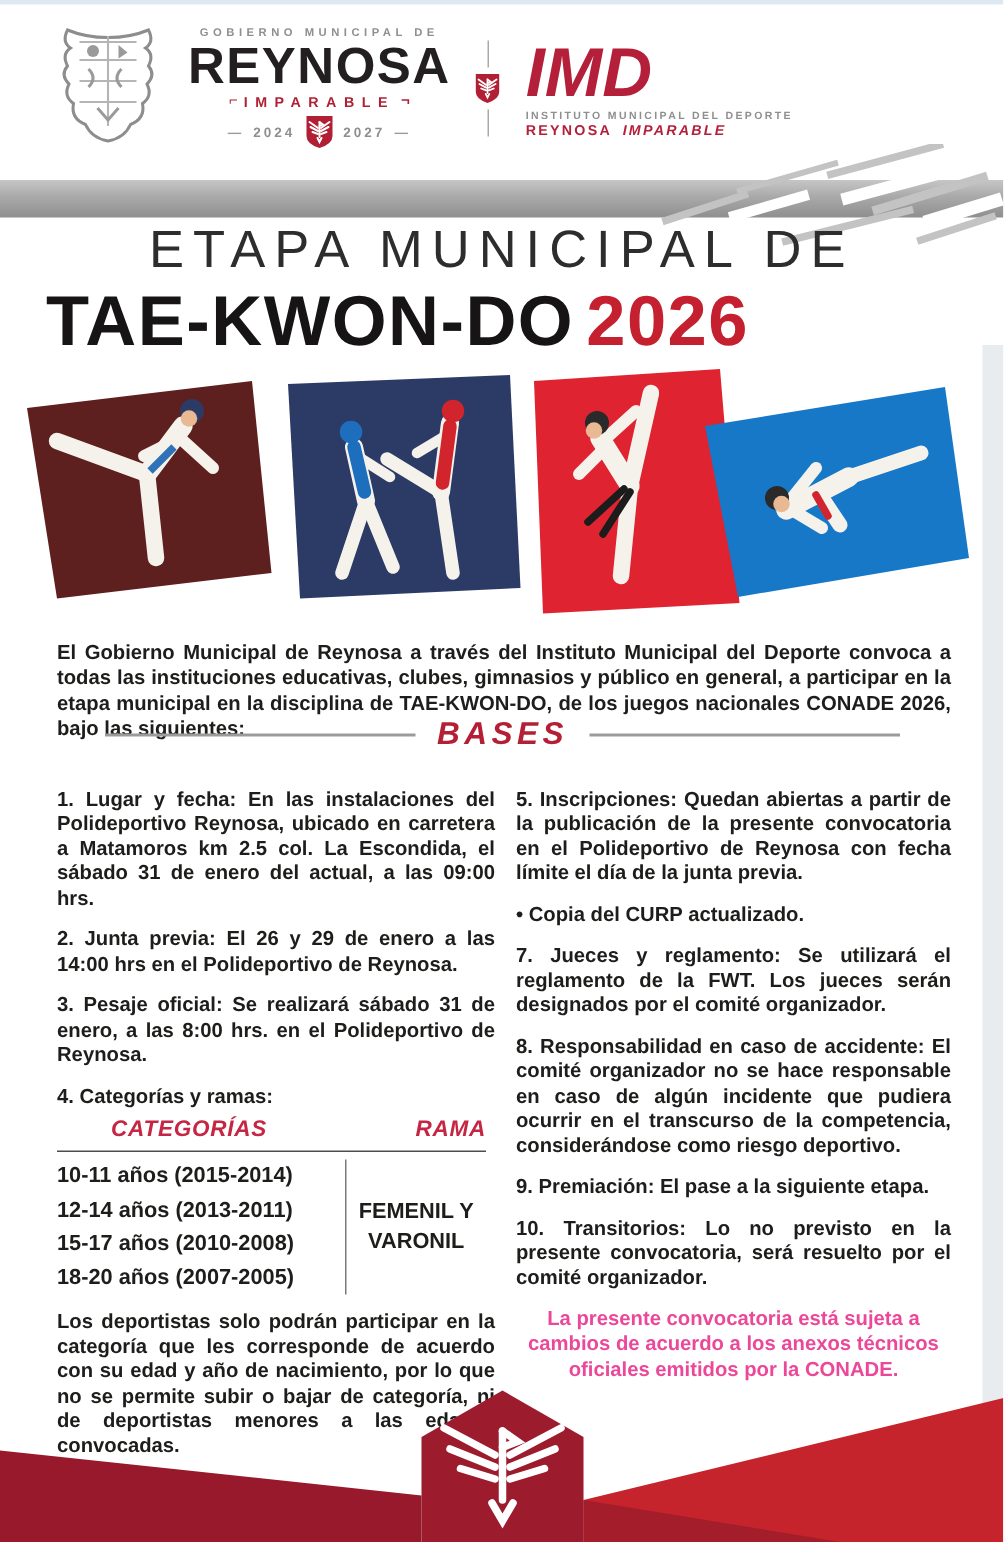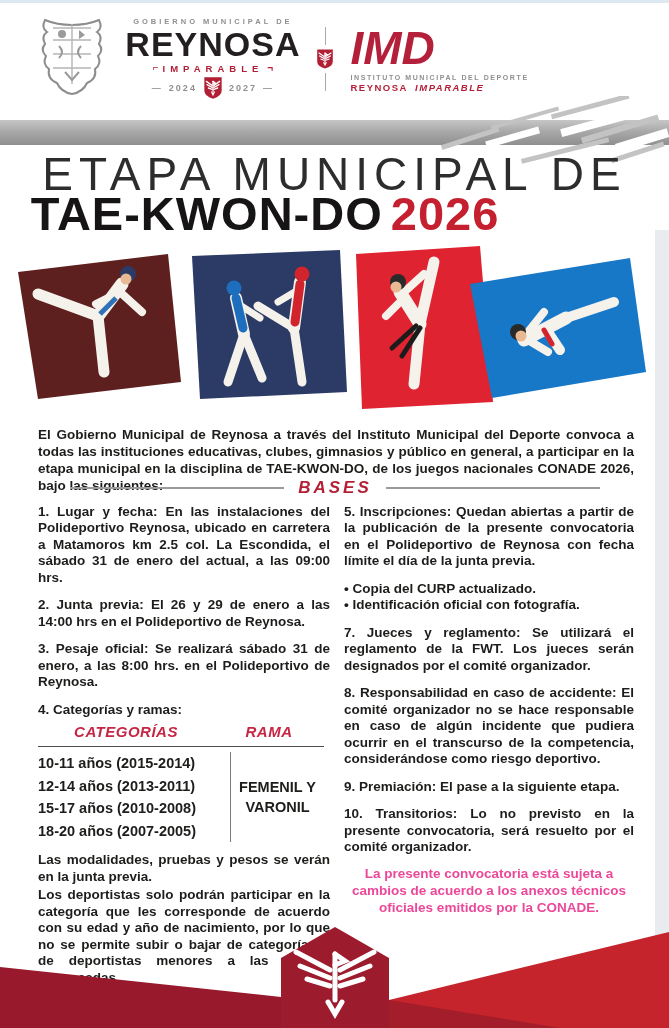--- a/index.html
+++ b/index.html
@@ -27,54 +27,54 @@
   .imd-city{font-weight:900;}
   .imd-tag{font-weight:900;font-style:italic;margin-left:3px;}
 
   
   .gray-band{position:absolute;top:120px;left:0;width:669px;height:25px;
              background:linear-gradient(180deg,#c6c6c6 0%,#a9a9a9 45%,#8f8f8f 100%);}
   .grunge{position:absolute;top:96px;left:430px;width:239px;height:78px;pointer-events:none;}
 
   
   .title1{position:absolute;top:147px;left:0;width:669px;text-align:center;
-          font-size:46px;font-weight:400;letter-spacing:6px;color:#2d2d2d;}
+          font-size:35px;font-weight:400;letter-spacing:6px;color:#2d2d2d;}
   .title2{position:absolute;top:186px;left:0;width:530px;text-align:center;
           font-size:47px;font-weight:900;letter-spacing:1px;color:#161414;}
   .title2 .yr{color:#c5202f;margin-left:8px;}
 
   
   .illos{position:absolute;top:232px;left:0;}
   .edge-strip{position:absolute;top:230px;left:655px;width:14px;height:706px;background:#e8ecef;}
 
   
   .intro{position:absolute;top:412px;left:38px;width:596px;font-size:13.5px;line-height:1.28;
          font-weight:600;text-align:justify;color:#1d1d1b;}
   .b{font-weight:800;}
 
   
   .bases-div{position:absolute;top:478px;left:70px;width:530px;display:flex;align-items:center;gap:14px;}
   .bases-line{flex:1;height:2px;background:#9b9b9b;}
-  .bases-word{font-size:17px;font-weight:900;font-style:italic;letter-spacing:3px;color:#b51f35;}
-
-  
-  .col{position:absolute;top:504px;font-size:13.5px;line-height:1.22;text-align:justify;font-weight:600;}
+  .bases-word{font-size:21px;font-weight:900;font-style:italic;letter-spacing:3px;color:#b51f35;}
+
+  
+  .col{position:absolute;top:525px;font-size:13.5px;line-height:1.22;text-align:justify;font-weight:600;}
   .col-left{left:38px;width:292px;}
   .col-right{left:344px;width:290px;}
   .item{margin:0 0 11px 0;}
   .lbl{font-weight:800;}
   .bullets{margin:0 0 11px 0;padding:0;list-style:none;}
   .bullets li{margin:0;}
   .bullets li::before{content:"\2022  ";font-weight:800;}
 
   
   .cat-table{width:286px;margin:4px 0 10px 0;}
   .cat-head{display:flex;}
   .cat-head .h1{width:176px;text-align:center;font-size:15px;font-weight:900;font-style:italic;color:#c52643;letter-spacing:0.5px;padding-bottom:5px;}
-  .cat-head .h2{flex:1;text-align:center;font-size:15px;font-weight:900;font-style:italic;color:#c52643;letter-spacing:0.5px;padding-bottom:5px;}
+  .cat-head .h2{flex:1;text-align:right;font-size:15px;font-weight:900;font-style:italic;color:#c52643;letter-spacing:0.5px;padding-bottom:5px;}
   .cat-rule{height:1px;background:#4d4d4d;margin-bottom:5px;}
   .cat-body{display:flex;}
   .cat-rows{width:176px;border-right:1px solid #7a7a7a;padding-right:16px;}
   .cat-rows div{font-size:14.5px;font-weight:700;line-height:1.55;text-align:left;}
   .cat-rama{flex:1;display:flex;align-items:center;justify-content:center;text-align:center;
             font-size:14.5px;font-weight:800;line-height:1.4;padding:0 4px;}
   .note-b{font-weight:800;margin:2px 0 0 0;}
   .note-t{margin:0 0 0 0;}
 
   .red-note{margin-top:4px;color:#ec4899;font-weight:800;text-align:center;line-height:1.25;}
@@ -282,32 +282,30 @@
         <div class="cat-rows">
           <div>10-11 años (2015-2014)</div>
           <div>12-14 años (2013-2011)</div>
           <div>15-17 años (2010-2008)</div>
           <div>18-20 años (2007-2005)</div>
         </div>
         <div class="cat-rama">FEMENIL Y VARONIL</div>
       </div>
     </div>
 
-    <p class="item note-b" style="margin-bottom:2px;">Las modalidades, pruebas y pesos se verán en la junta previa.</p>
     <p class="item note-t">Los deportistas solo podrán participar en la categoría que les corresponde de acuerdo con su edad y año de nacimiento, por lo que no se permite subir o bajar de categoría, ni de deportistas menores a las edades convocadas.</p>
   </div>
 
   <div class="col col-right">
     <p class="item">
       <span class="lbl">5. Inscripciones:</span>
       <span>Quedan abiertas a partir de la publicación de la presente convocatoria en el Polideportivo de Reynosa con fecha límite el día de la junta previa.</span>
     </p>
     <ul class="bullets">
       <li>Copia del CURP actualizado.</li>
-      <li>Identificación oficial con fotografía.</li>
     </ul>
     <p class="item">
       <span class="lbl">7. Jueces y reglamento:</span>
       <span>Se utilizará el reglamento de la FWT. Los jueces serán designados por el comité organizador.</span>
     </p>
     <p class="item">
       <span class="lbl">8. Responsabilidad en caso de accidente:</span>
       <span>El comité organizador no se hace responsable en caso de algún incidente que pudiera ocurrir en el transcurso de la competencia, considerándose como riesgo deportivo.</span>
     </p>
     <p class="item">

